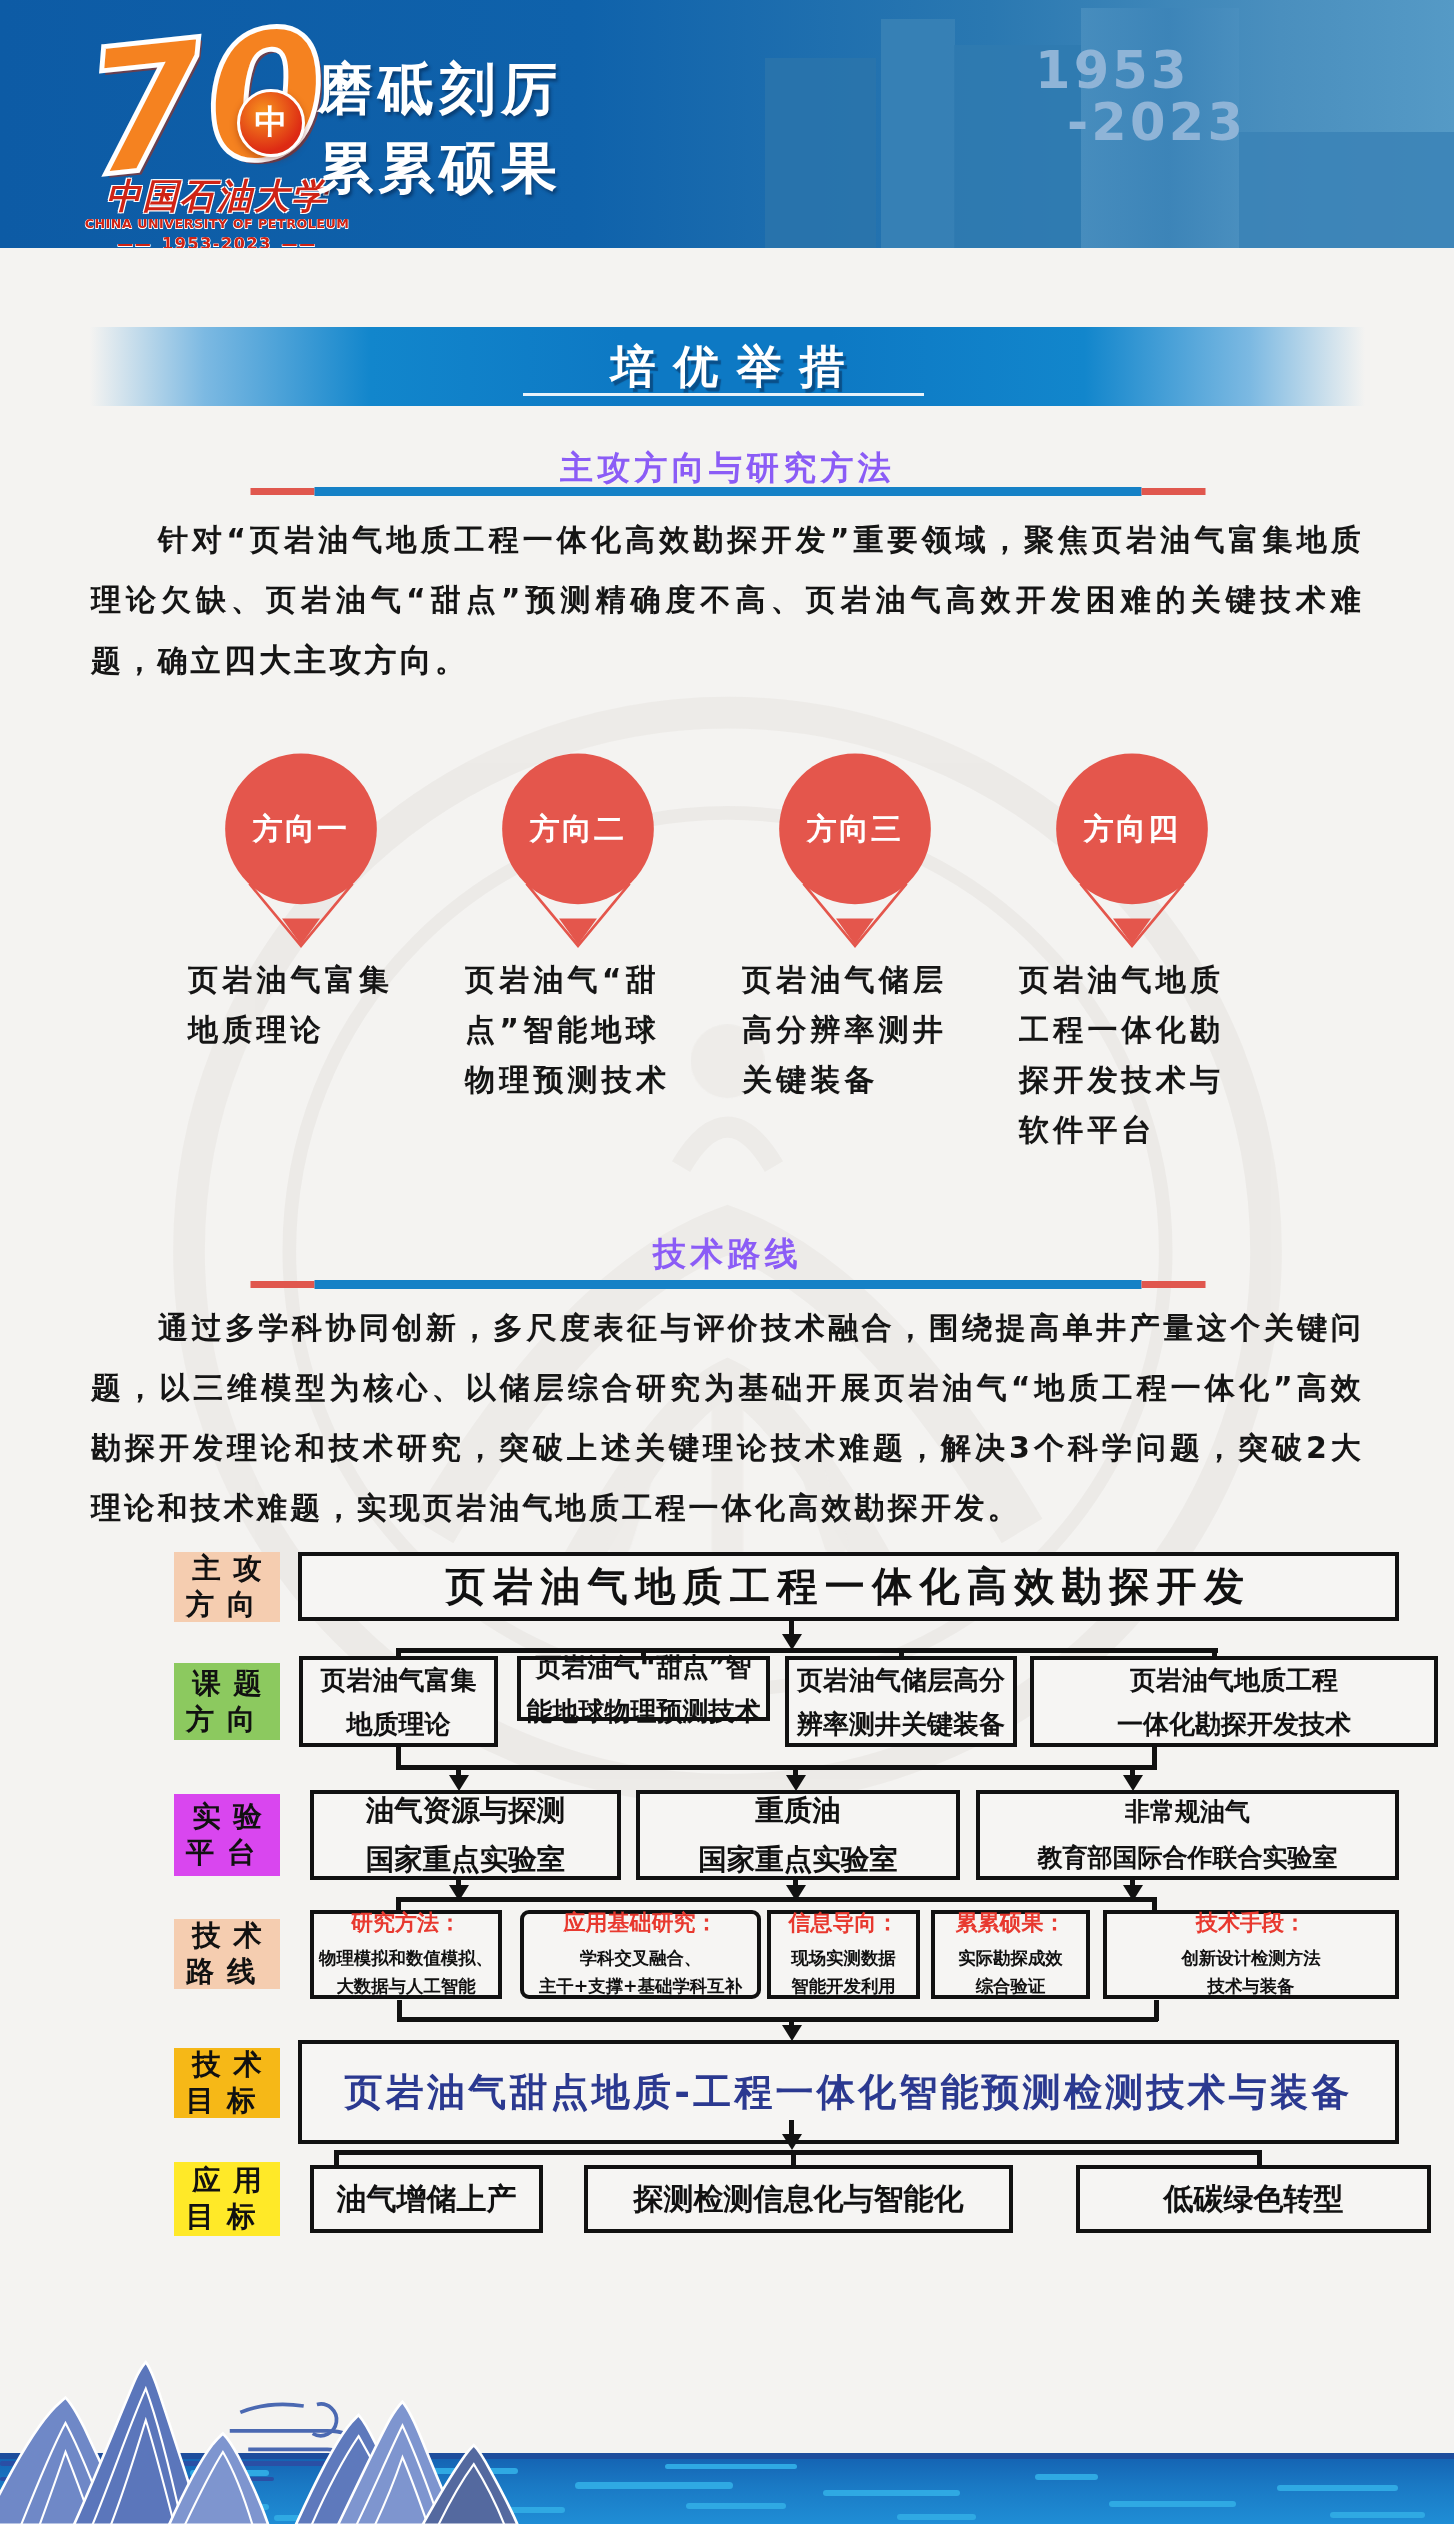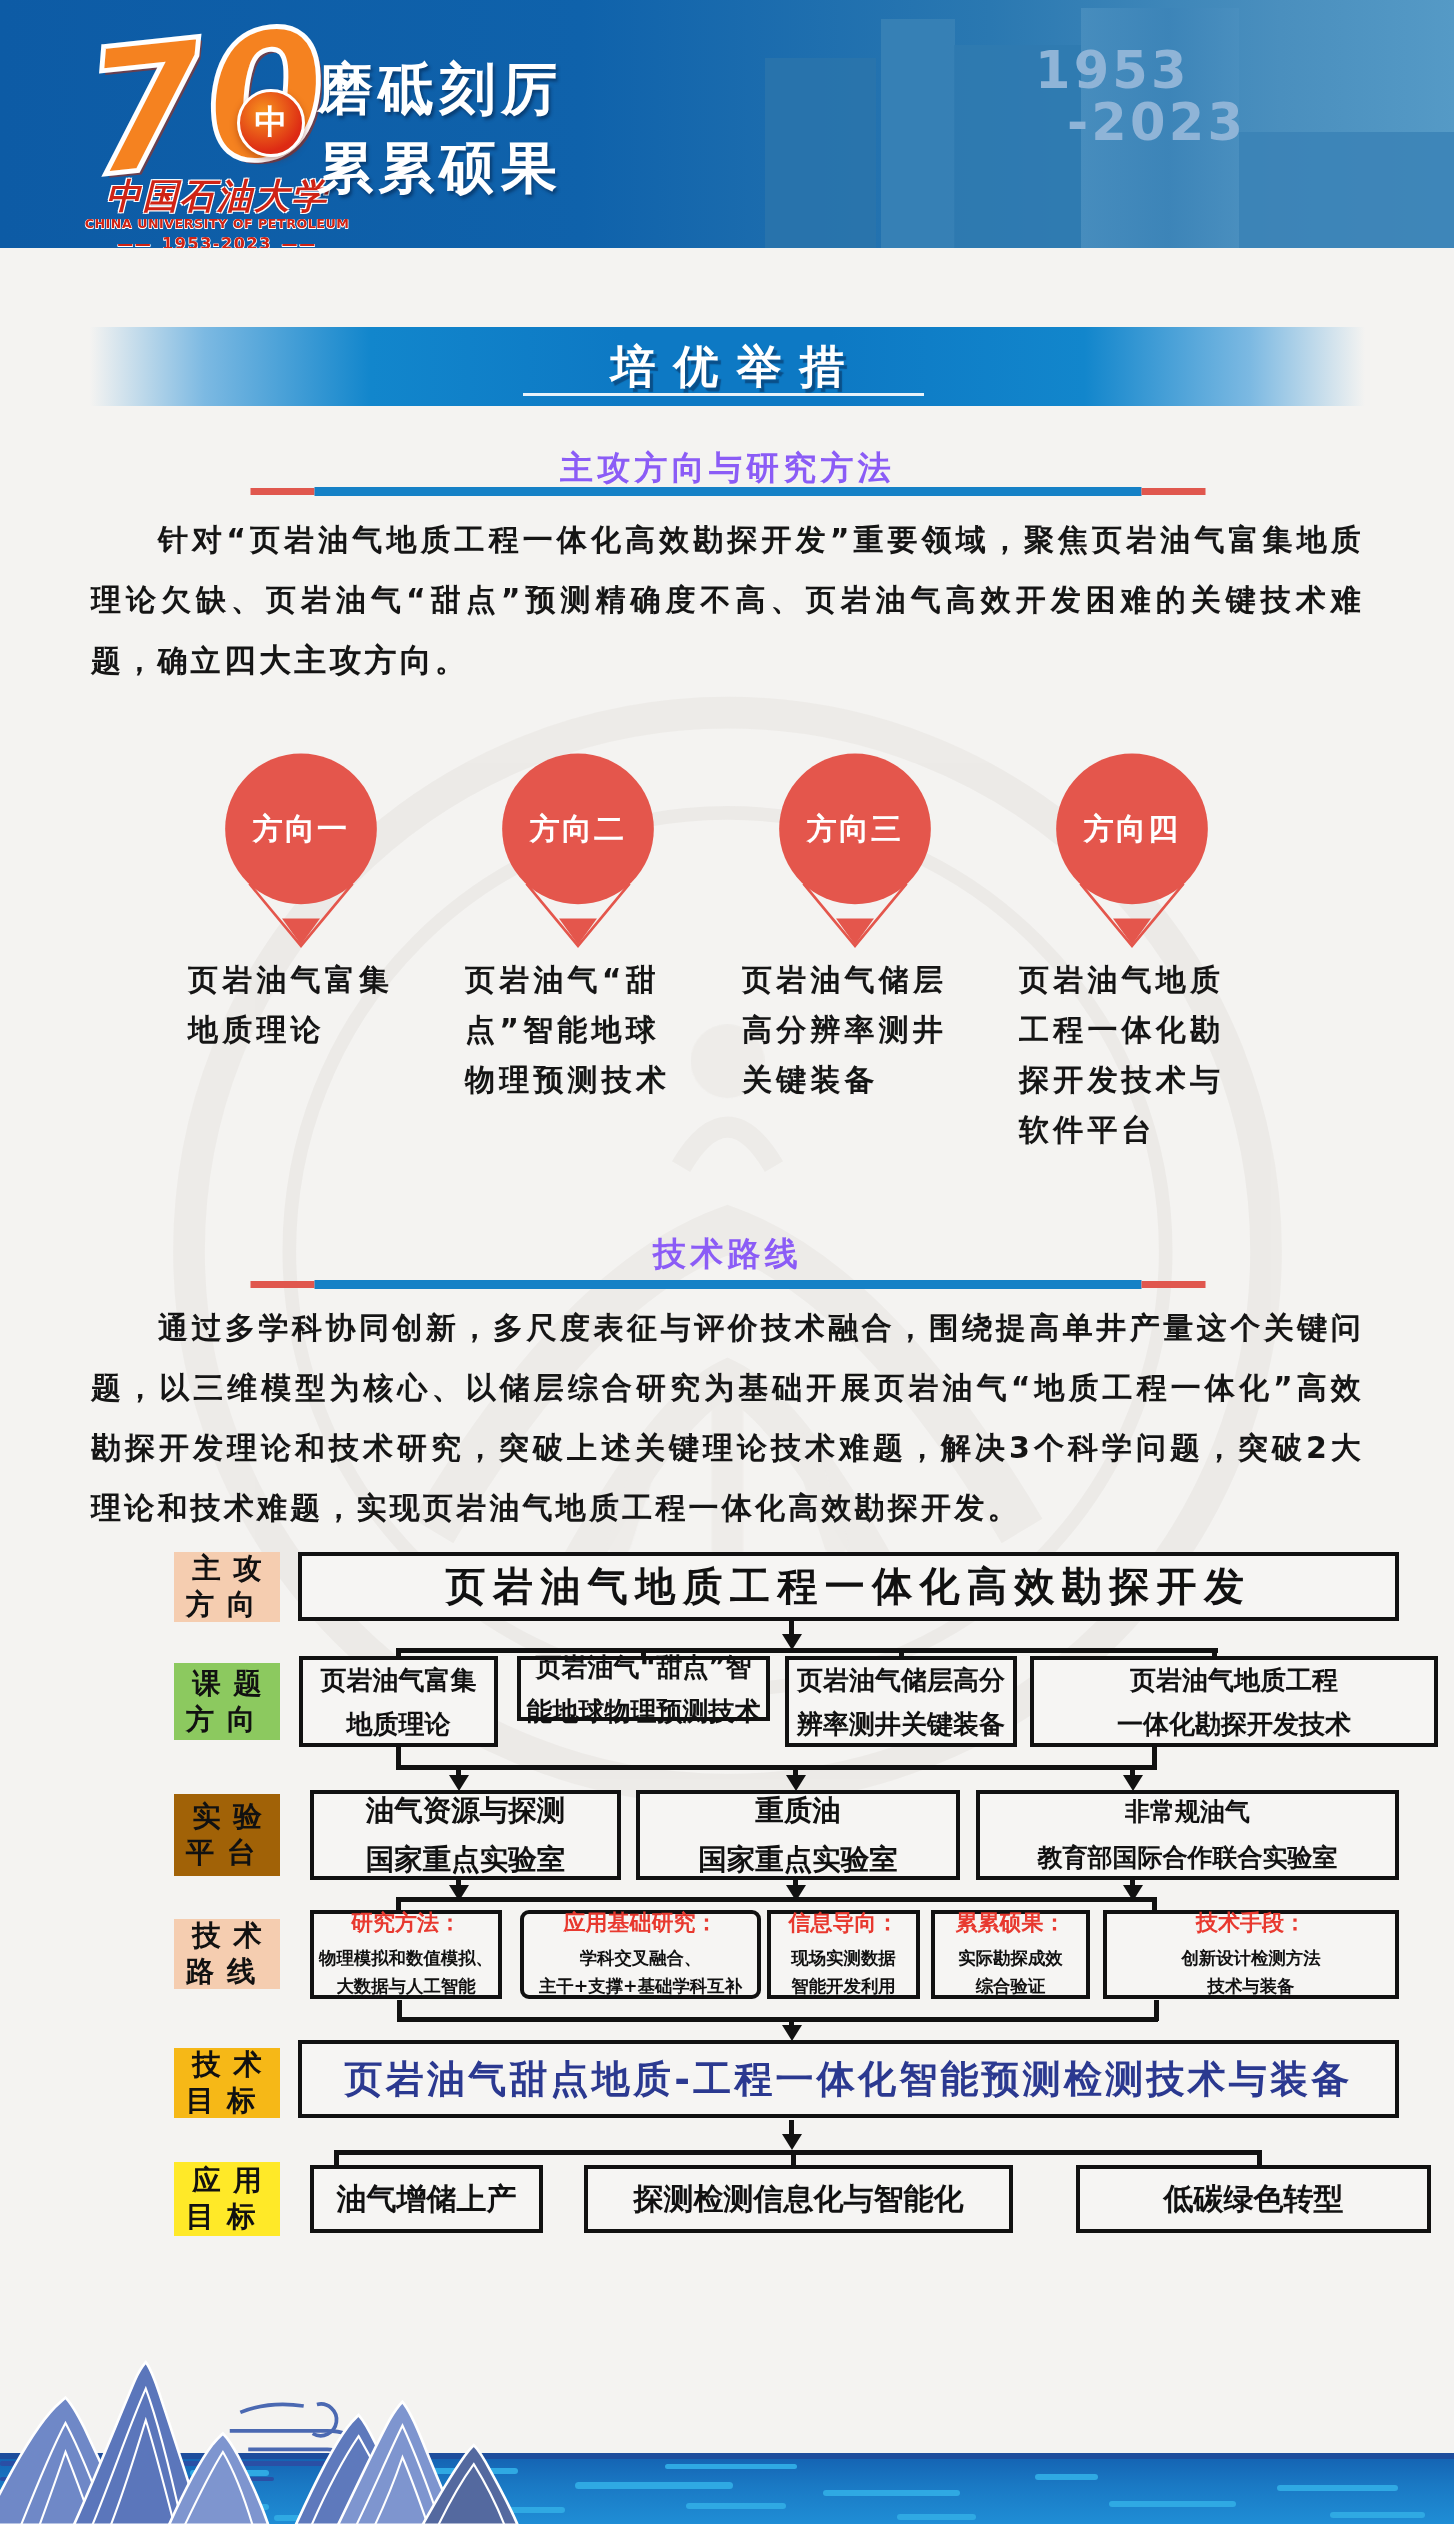--- a/index.html
+++ b/index.html
@@ -200,21 +200,21 @@
     <span class="tip"></span>
     <span class="bar"></span>
     <span class="tip"></span>
   </div>
   <p class="para" style="top:1298px;margin:0;"><span>通过多学科协同创新，多尺度表征与评价技术融合，围绕提高单井产量这个关键问题，以三维模型为核心、以储层综合研究为基础开展页岩油气“地质工程一体化”高效勘探开发理论和技术研究，突破上述关键理论技术难题，解决3个科学问题，突破2大理论和技术难题，实现页岩油气地质工程一体化高效勘探开发。</span></p>
 
   <div class="fc-label prelines" style="left:174px;top:1552px;width:106px;height:70px;background:#f5cdb0;">主攻
 方向</div>
   <div class="fc-label prelines" style="left:174px;top:1663px;width:106px;height:77px;background:#8cc95f;">课题
 方向</div>
-  <div class="fc-label prelines" style="left:174px;top:1794px;width:106px;height:82px;background:#a16207;">实验
+  <div class="fc-label prelines" style="left:174px;top:1794px;width:106px;height:82px;background:#d946ef;">实验
 平台</div>
   <div class="fc-label prelines" style="left:174px;top:1919px;width:106px;height:70px;background:#f5cdb0;">技术
 路线</div>
   <div class="fc-label prelines" style="left:174px;top:2048px;width:106px;height:70px;background:#f6b817;">技术
 目标</div>
   <div class="fc-label prelines" style="left:174px;top:2162px;width:106px;height:74px;background:#ffe928;">应用
 目标</div>
 
   <div class="fc-box" style="left:298px;top:1552px;width:1101px;height:69px;">
     <div class="t r1t">页岩油气地质工程一体化高效勘探开发</div>
@@ -295,21 +295,21 @@
     <div class="r4h">技术手段：</div>
     <div class="r4b prelines">创新设计检测方法
 技术与装备</div>
     </div>
 
   <div class="vline" style="left:397px;top:2000px;height:21px;"></div>
   <div class="vline" style="left:1154px;top:2000px;height:21px;"></div>
   <div class="hline" style="left:397px;top:2017px;width:761px;"></div>
   <div class="arrow" style="left:789px;top:2022px;height:4.2px;"></div>
 
-  <div class="fc-box" style="left:298px;top:2040px;width:1101px;height:78px;">
+  <div class="fc-box" style="left:298px;top:2040px;width:1101px;height:104px;">
     <div class="r5t">页岩油气甜点地质-工程一体化智能预测检测技术与装备</div>
   </div>
 
   <div class="arrow" style="left:789px;top:2120px;height:15px;"></div>
   <div class="hline" style="left:334px;top:2150px;width:928px;"></div>
   <div class="vline" style="left:334px;top:2153px;height:13.7px;"></div>
   <div class="vline" style="left:791px;top:2153px;height:13.7px;"></div>
   <div class="vline" style="left:1257px;top:2153px;height:13.7px;"></div>
 
   <div class="fc-box" style="left:310px;top:2165px;width:233px;height:68px;">

